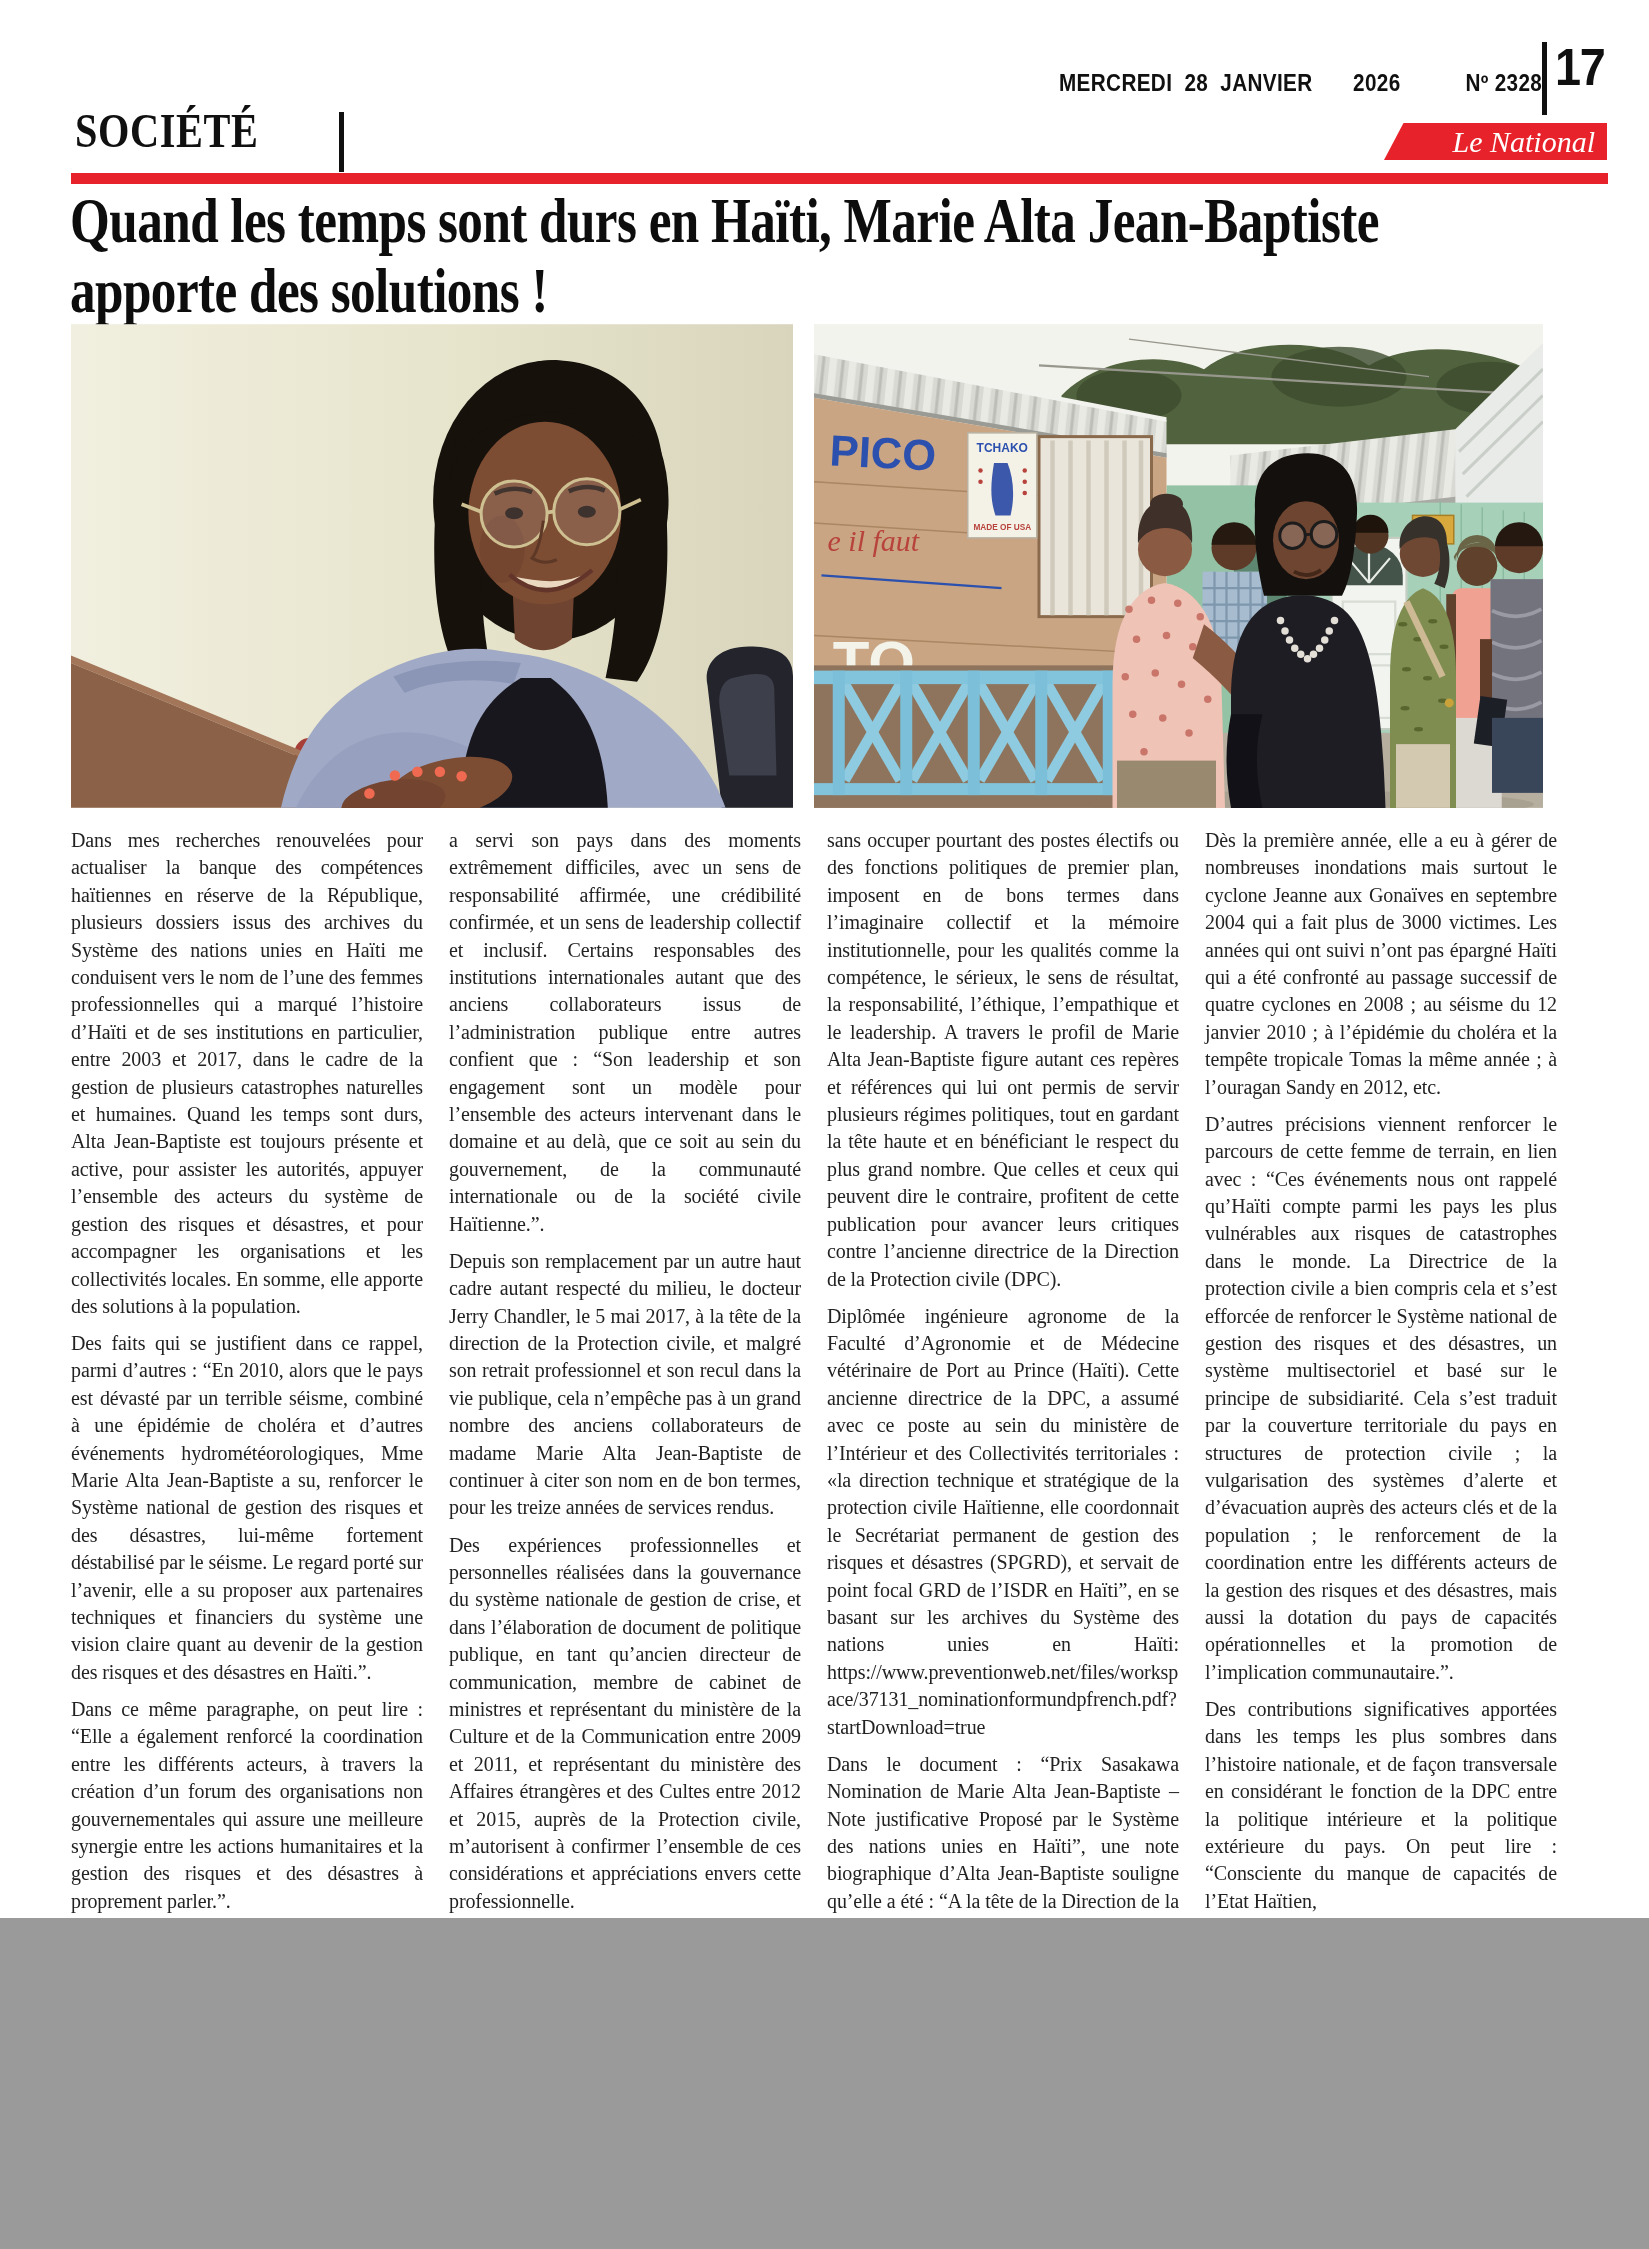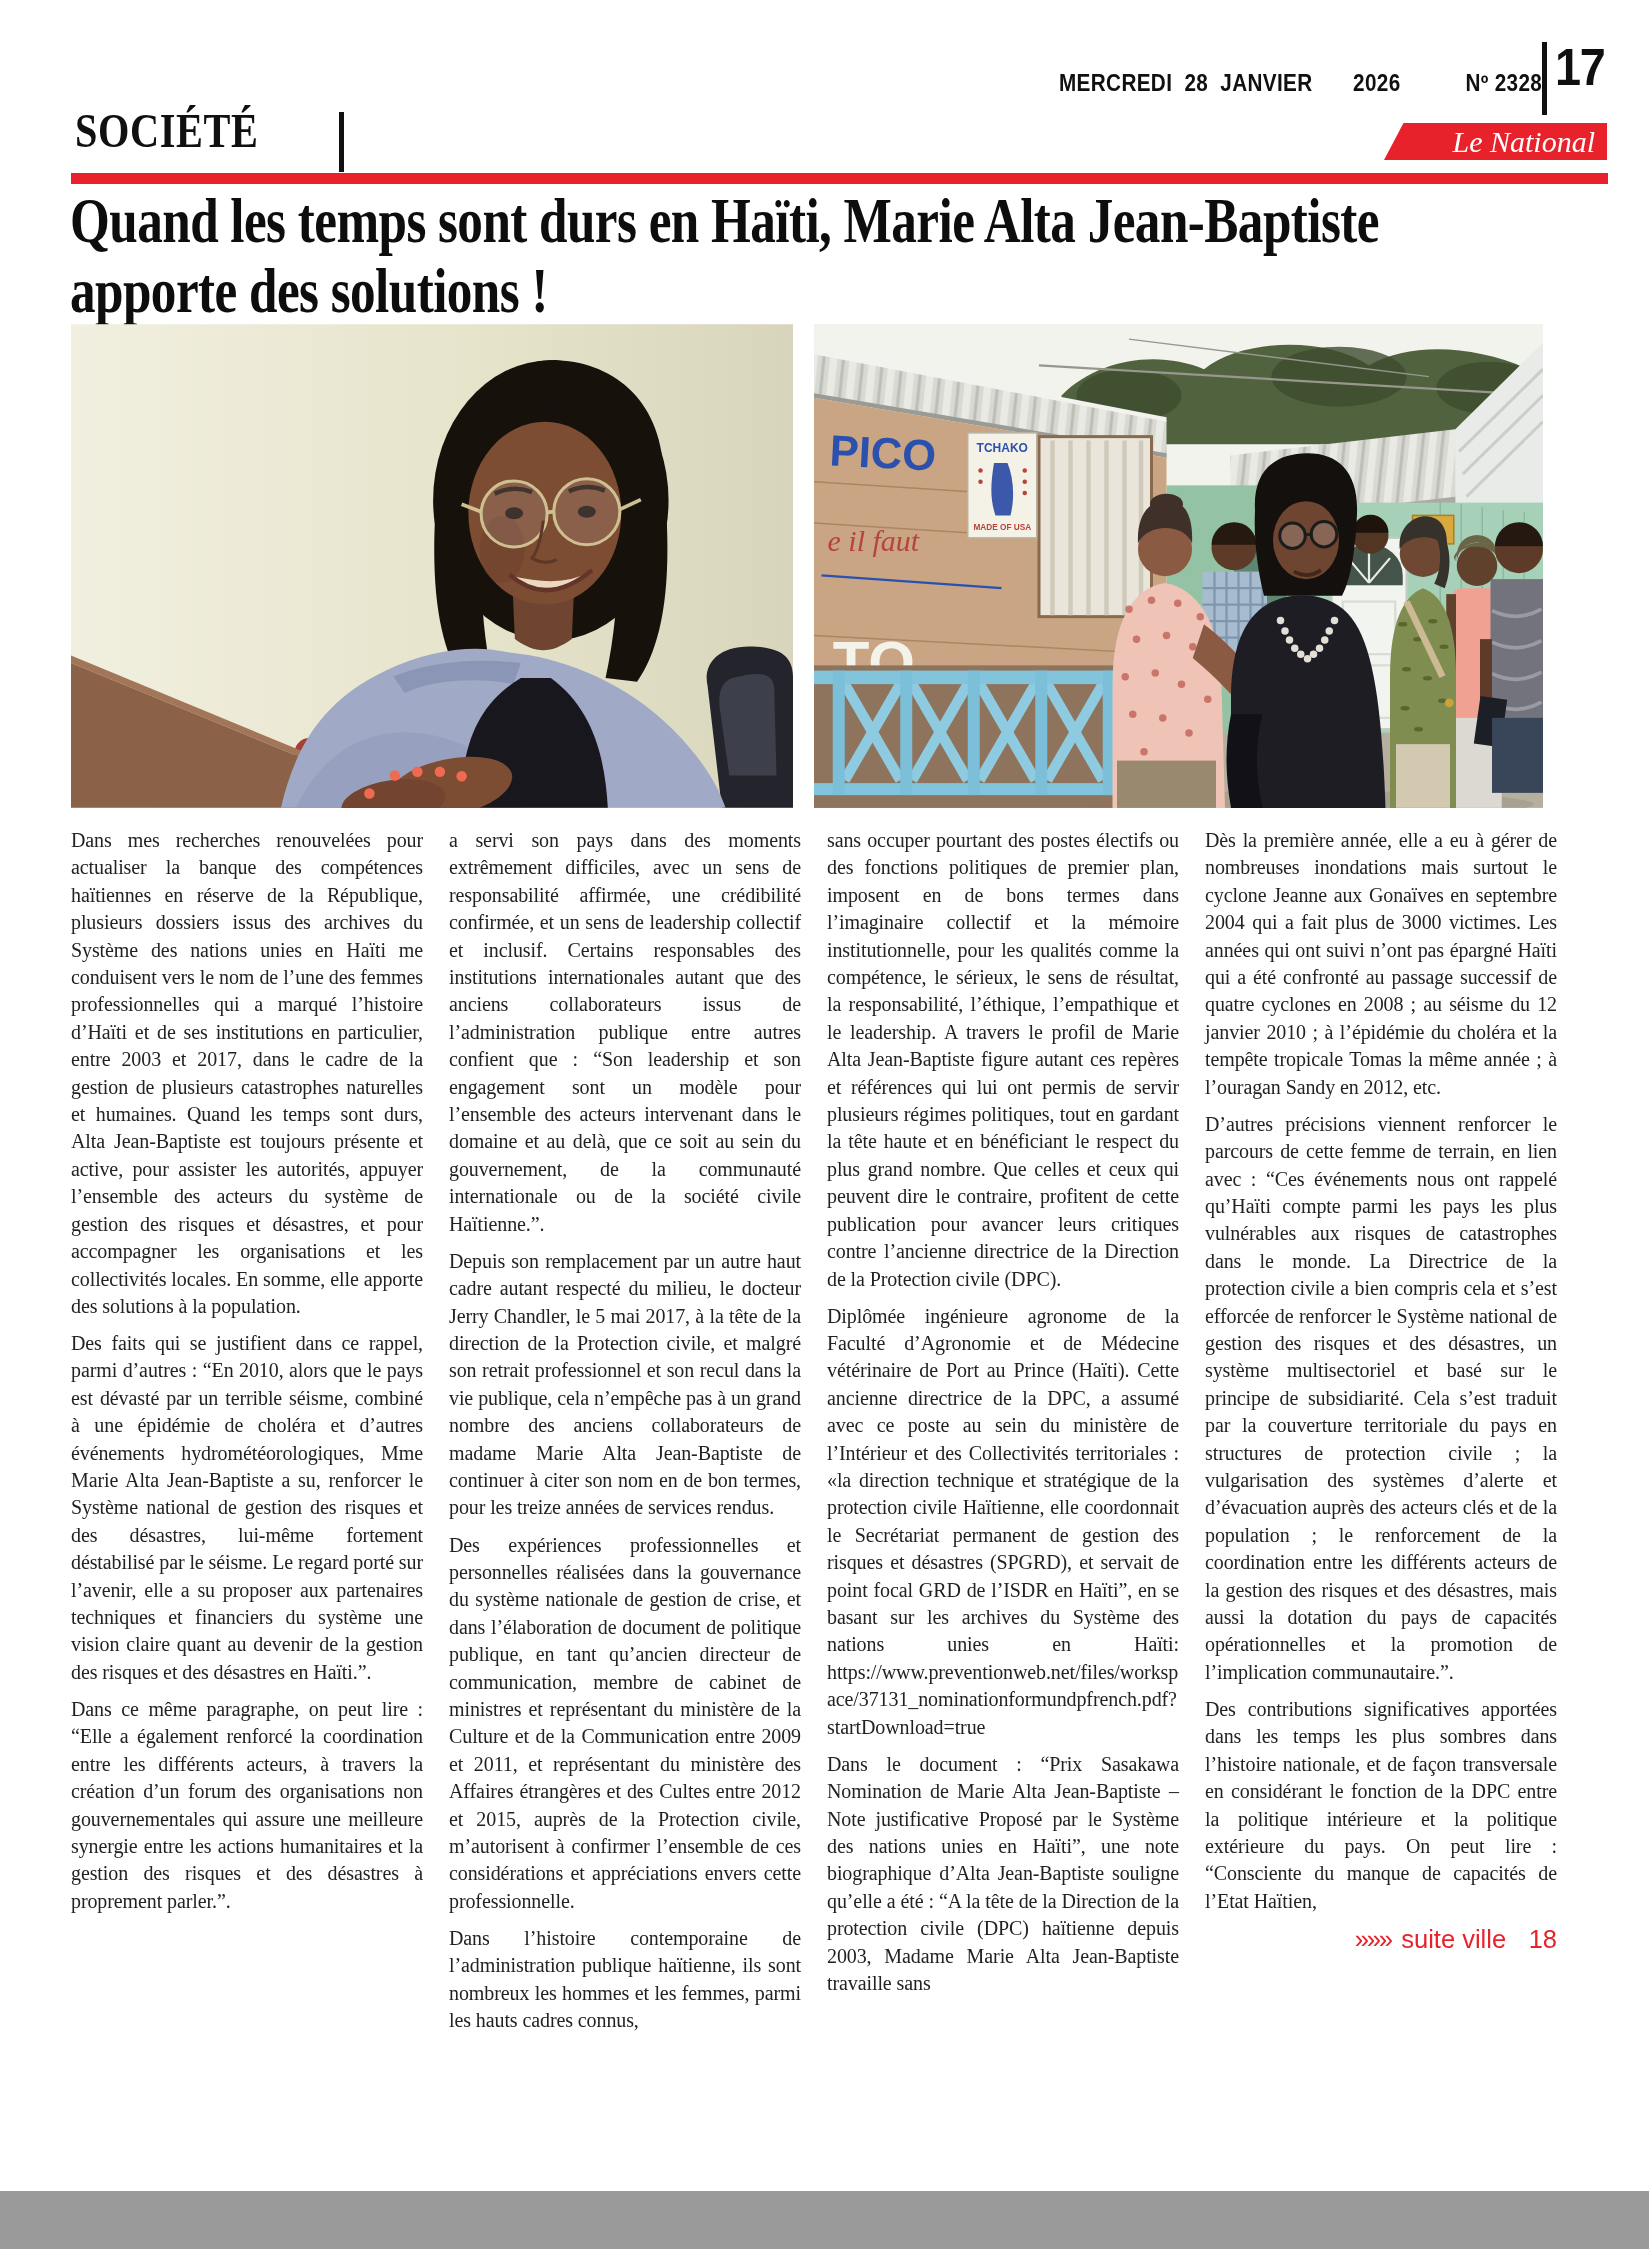--- a/index.html
+++ b/index.html
@@ -1,17 +1,17 @@
 <!DOCTYPE html>
 <html style="--accent: #e8222a;font-size:12px"><head>
 <meta charset="utf-8">
 <style>
   :root{ --accent:#e8222a; }
   html,body{margin:0;padding:0;background:#9a9a9a;}
-  .page{position:relative;width:1650px;height:2191px;margin:0 auto;background:#ffffff;
+  .page{position:relative;width:1650px;height:1918px;margin:0 auto;background:#ffffff;
         font-family:"Liberation Serif","DejaVu Serif",serif;color:#1e1e1e;overflow:hidden;}
 
   
   .dateline{position:absolute;left:1059px;top:70px;white-space:nowrap;
             font-family:"Liberation Sans","DejaVu Sans",sans-serif;font-weight:bold;
             font-size:23px;color:#101010;letter-spacing:0.4px;
             transform:scaleX(.9);transform-origin:left top;}
   .dateline .d-day{margin-left:13.5px}
   .dateline .d-month{margin-left:13.5px}
   .dateline .d-year{margin-left:45px}

